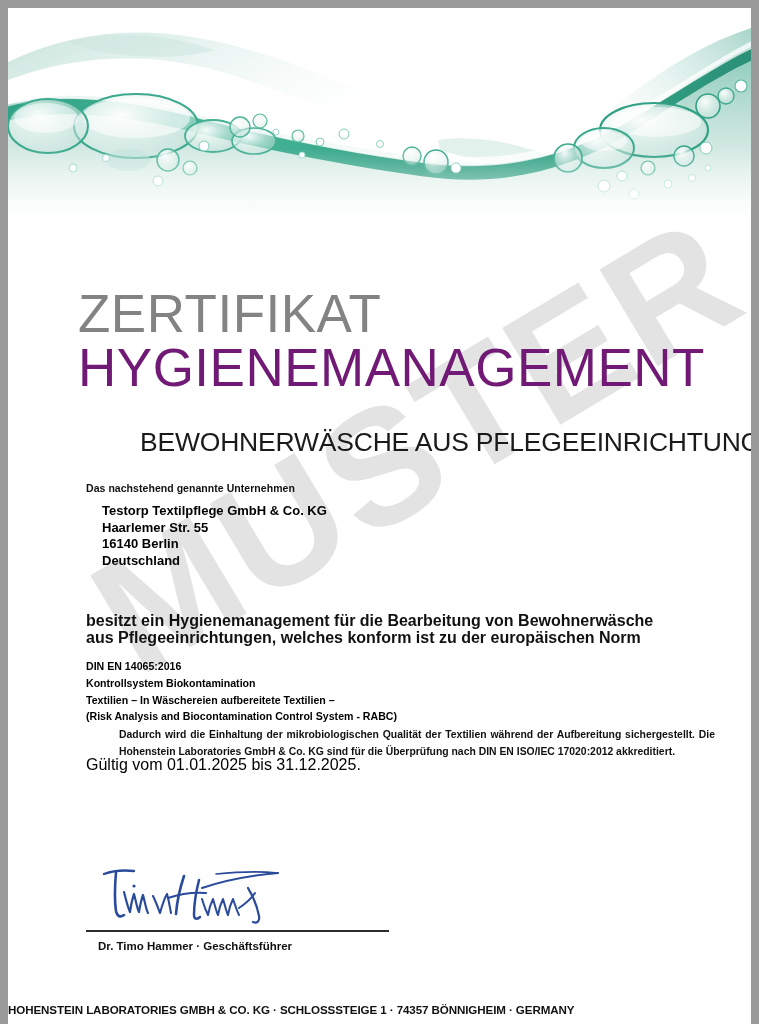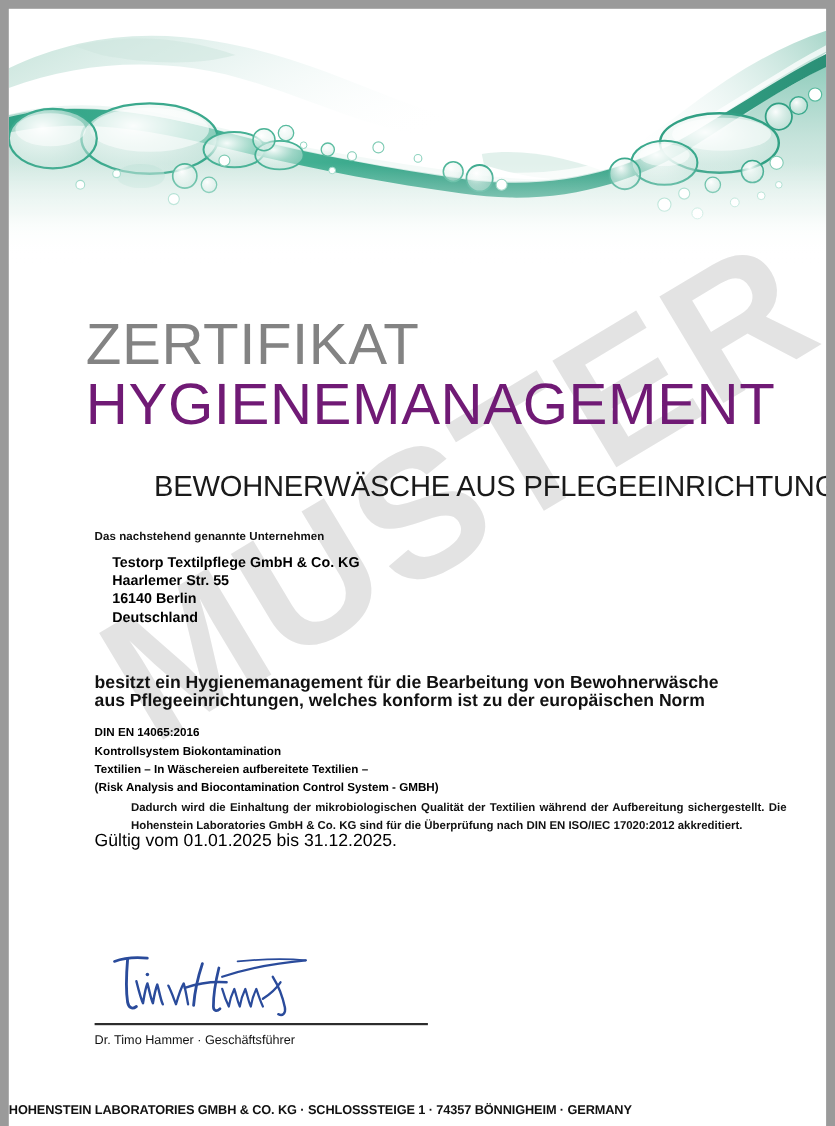--- a/index.html
+++ b/index.html
@@ -187,22 +187,23 @@
   }
   .sig-rule {
     width: 303px;
     height: 2px;
     background: #2c2c2c;
     margin-top: 2px;
   }
   .sig-name {
     margin-top: 8px;
     font-size: 11.5px;
-    font-weight: normal;
+    font-weight: bold;
     color: #111;
+    margin-left: 12px;
   }
 
   .footer {
     position: absolute;
     left: 0;
     top: 995px;
     width: 743px;
     font-size: 11.6px;
     font-weight: bold;
     color: #111;
@@ -352,21 +353,21 @@
       <div>16140 Berlin</div>
       <div>Deutschland</div>
     </div>
 
     <div class="para-konform">besitzt ein Hygienemanagement für die Bearbeitung von Bewohnerwäsche aus Pflegeeinrichtungen, welches konform ist zu der europäischen Norm</div>
 
     <div class="norm-block">
       <div>DIN EN 14065:2016</div>
       <div>Kontrollsystem Biokontamination</div>
       <div>Textilien – In Wäschereien aufbereitete Textilien –</div>
-      <div>(Risk Analysis and Biocontamination Control System - GMBH)</div>
+      <div>(Risk Analysis and Biocontamination Control System - RABC)</div>
     </div>
 
     <div class="para-quality">Dadurch wird die Einhaltung der mikrobiologischen Qualität der Textilien während der Aufbereitung sichergestellt. Die Hohenstein Laboratories GmbH &amp; Co. KG sind für die Überprüfung nach DIN EN ISO/IEC 17020:2012 akkreditiert.</div>
 
     <div class="validity">Gültig vom 01.01.2025 bis 31.12.2025.</div>
 
     <div class="signature-area">
       <svg class="signature-svg" width="200" height="62" viewBox="0 0 200 62" xmlns="http://www.w3.org/2000/svg">
         <g fill="none" stroke="#2a4b9b" stroke-linecap="round" stroke-linejoin="round">
           <path d="M6,8 C14,5 26,4 36,5" stroke-width="2.4"></path>

